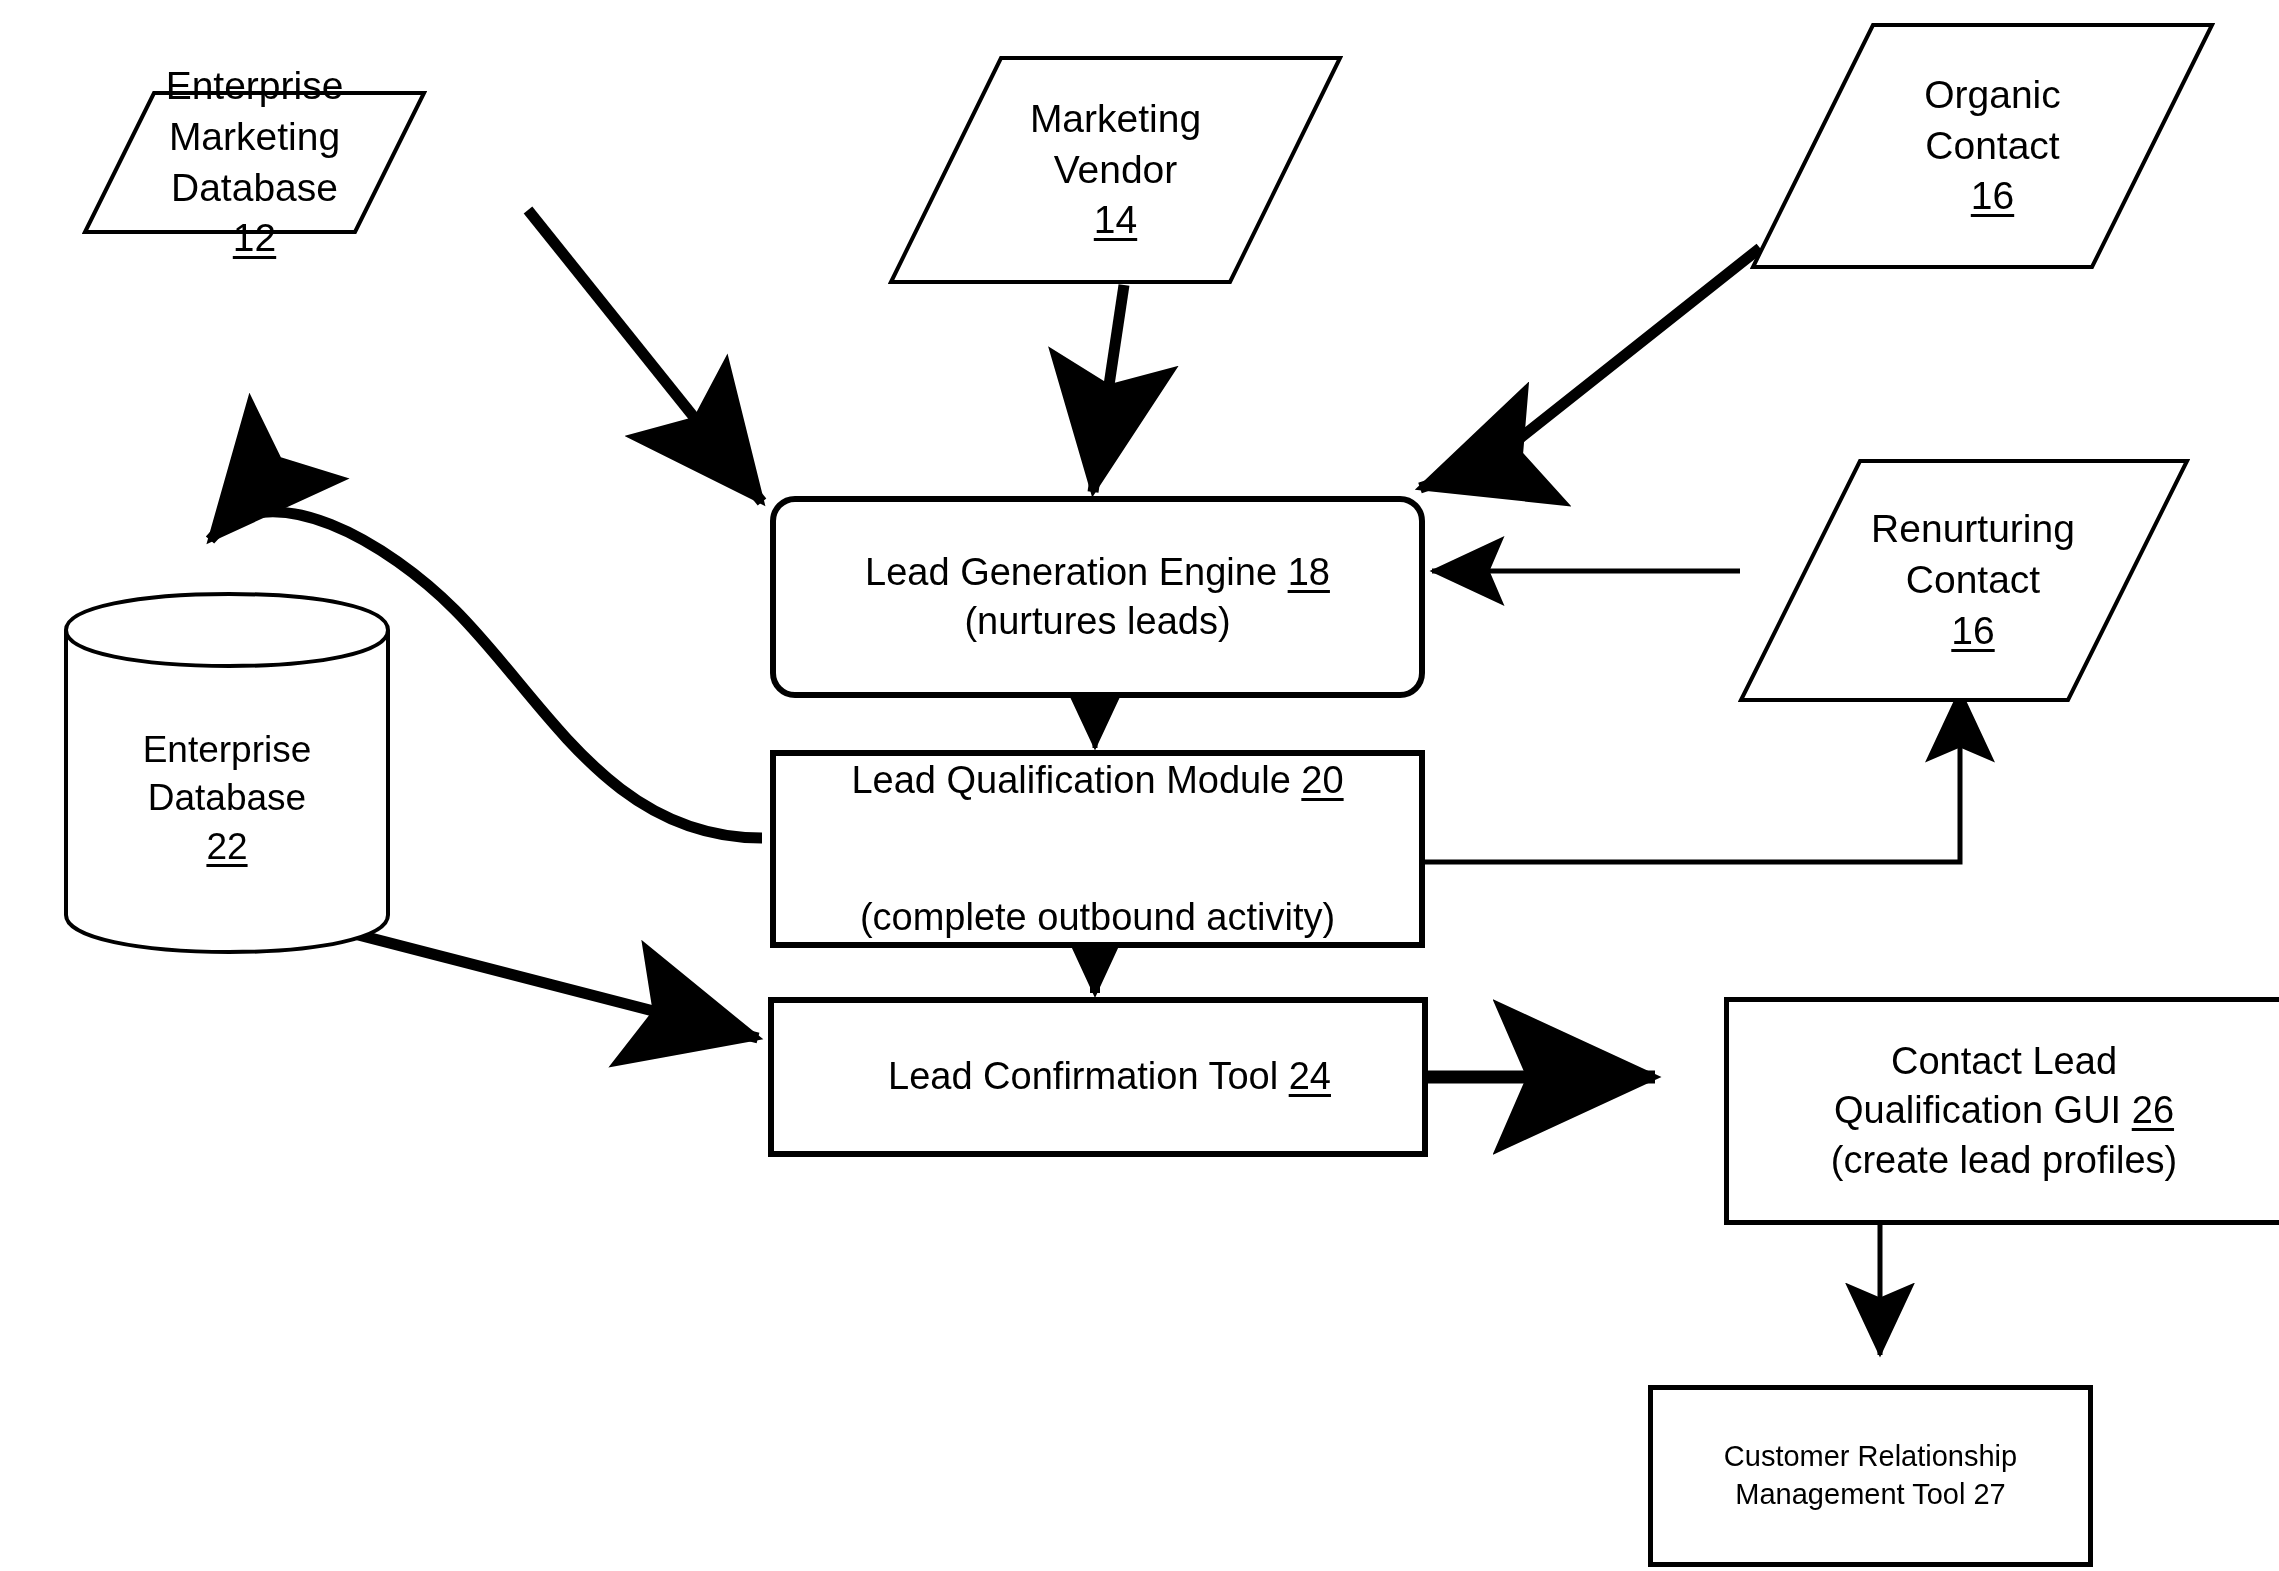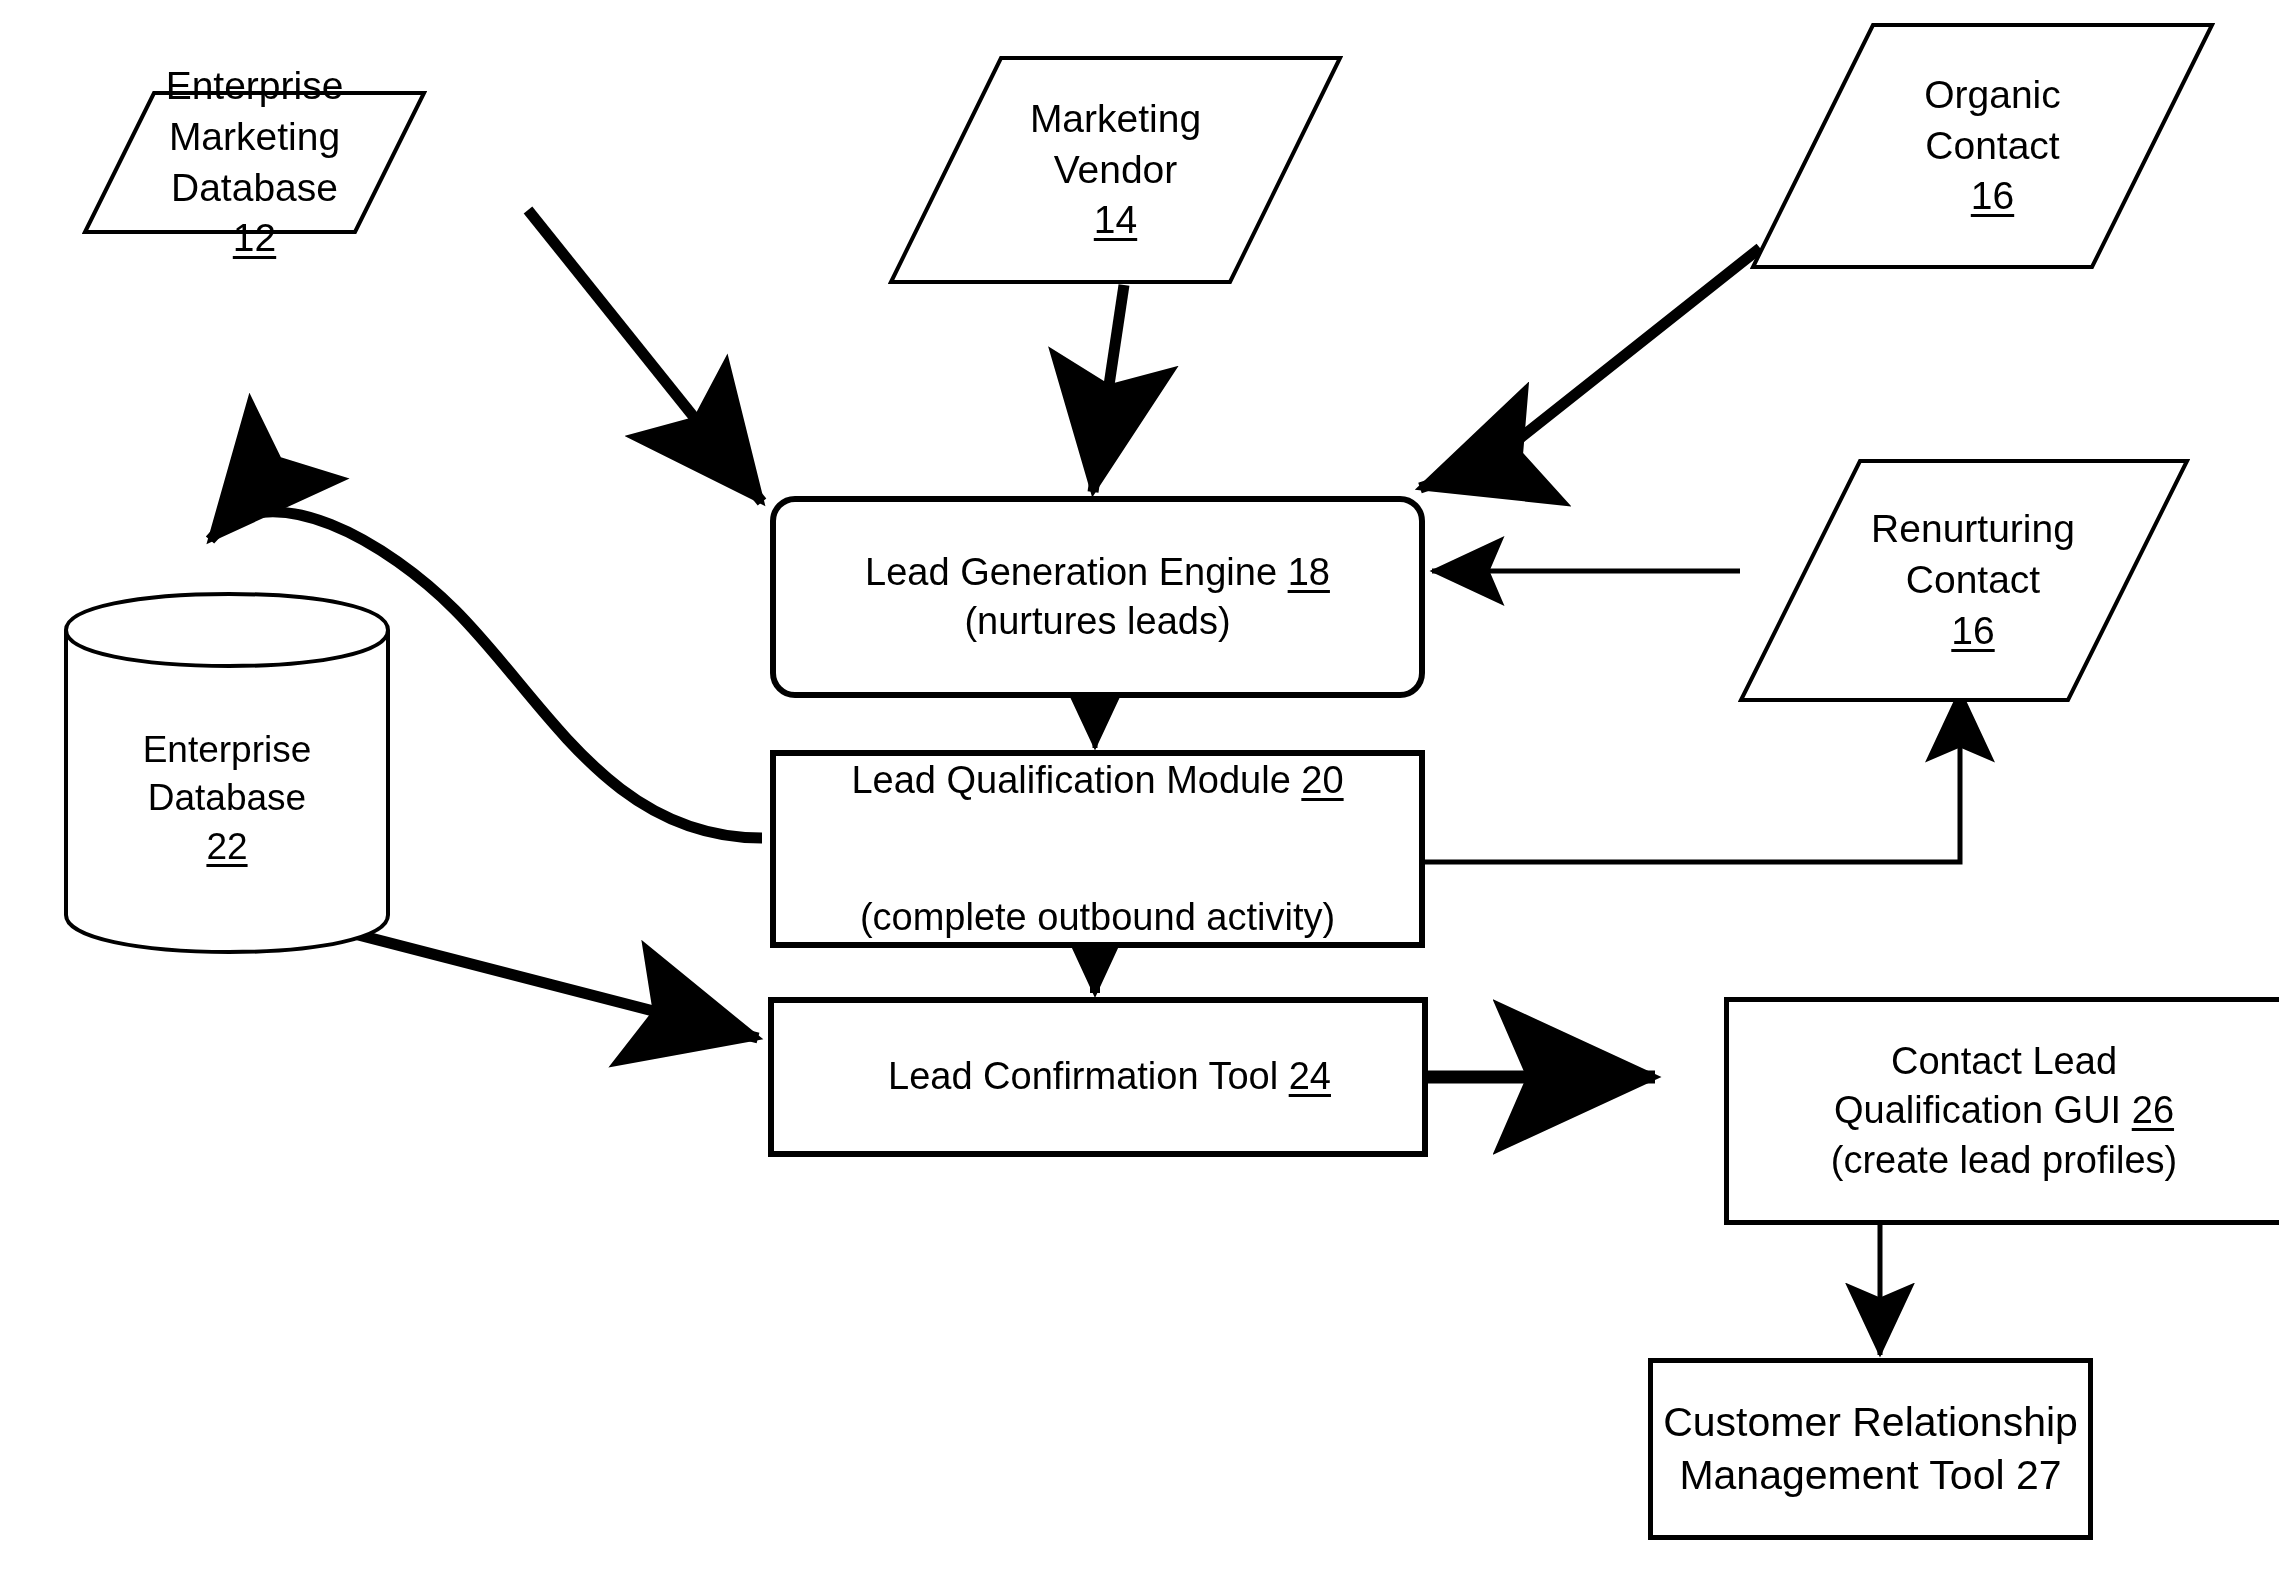--- a/index.html
+++ b/index.html
@@ -41,21 +41,22 @@
   .proc {
     background: #ffffff;
     border: 6px solid #000000;
     font-size: 38px;
   }
   .proc.thin {
     border-width: 5px;
   }
   .proc.crm {
     border-width: 5px;
-    font-size: 41px;
+    font-size: 29px;
+    margin-top: 27px;
   }
   
   .io {
     background: transparent;
     font-size: 39px;
   }
   .io .shape {
     position: absolute;
     left: 0; top: 0;
     width: 100%;

